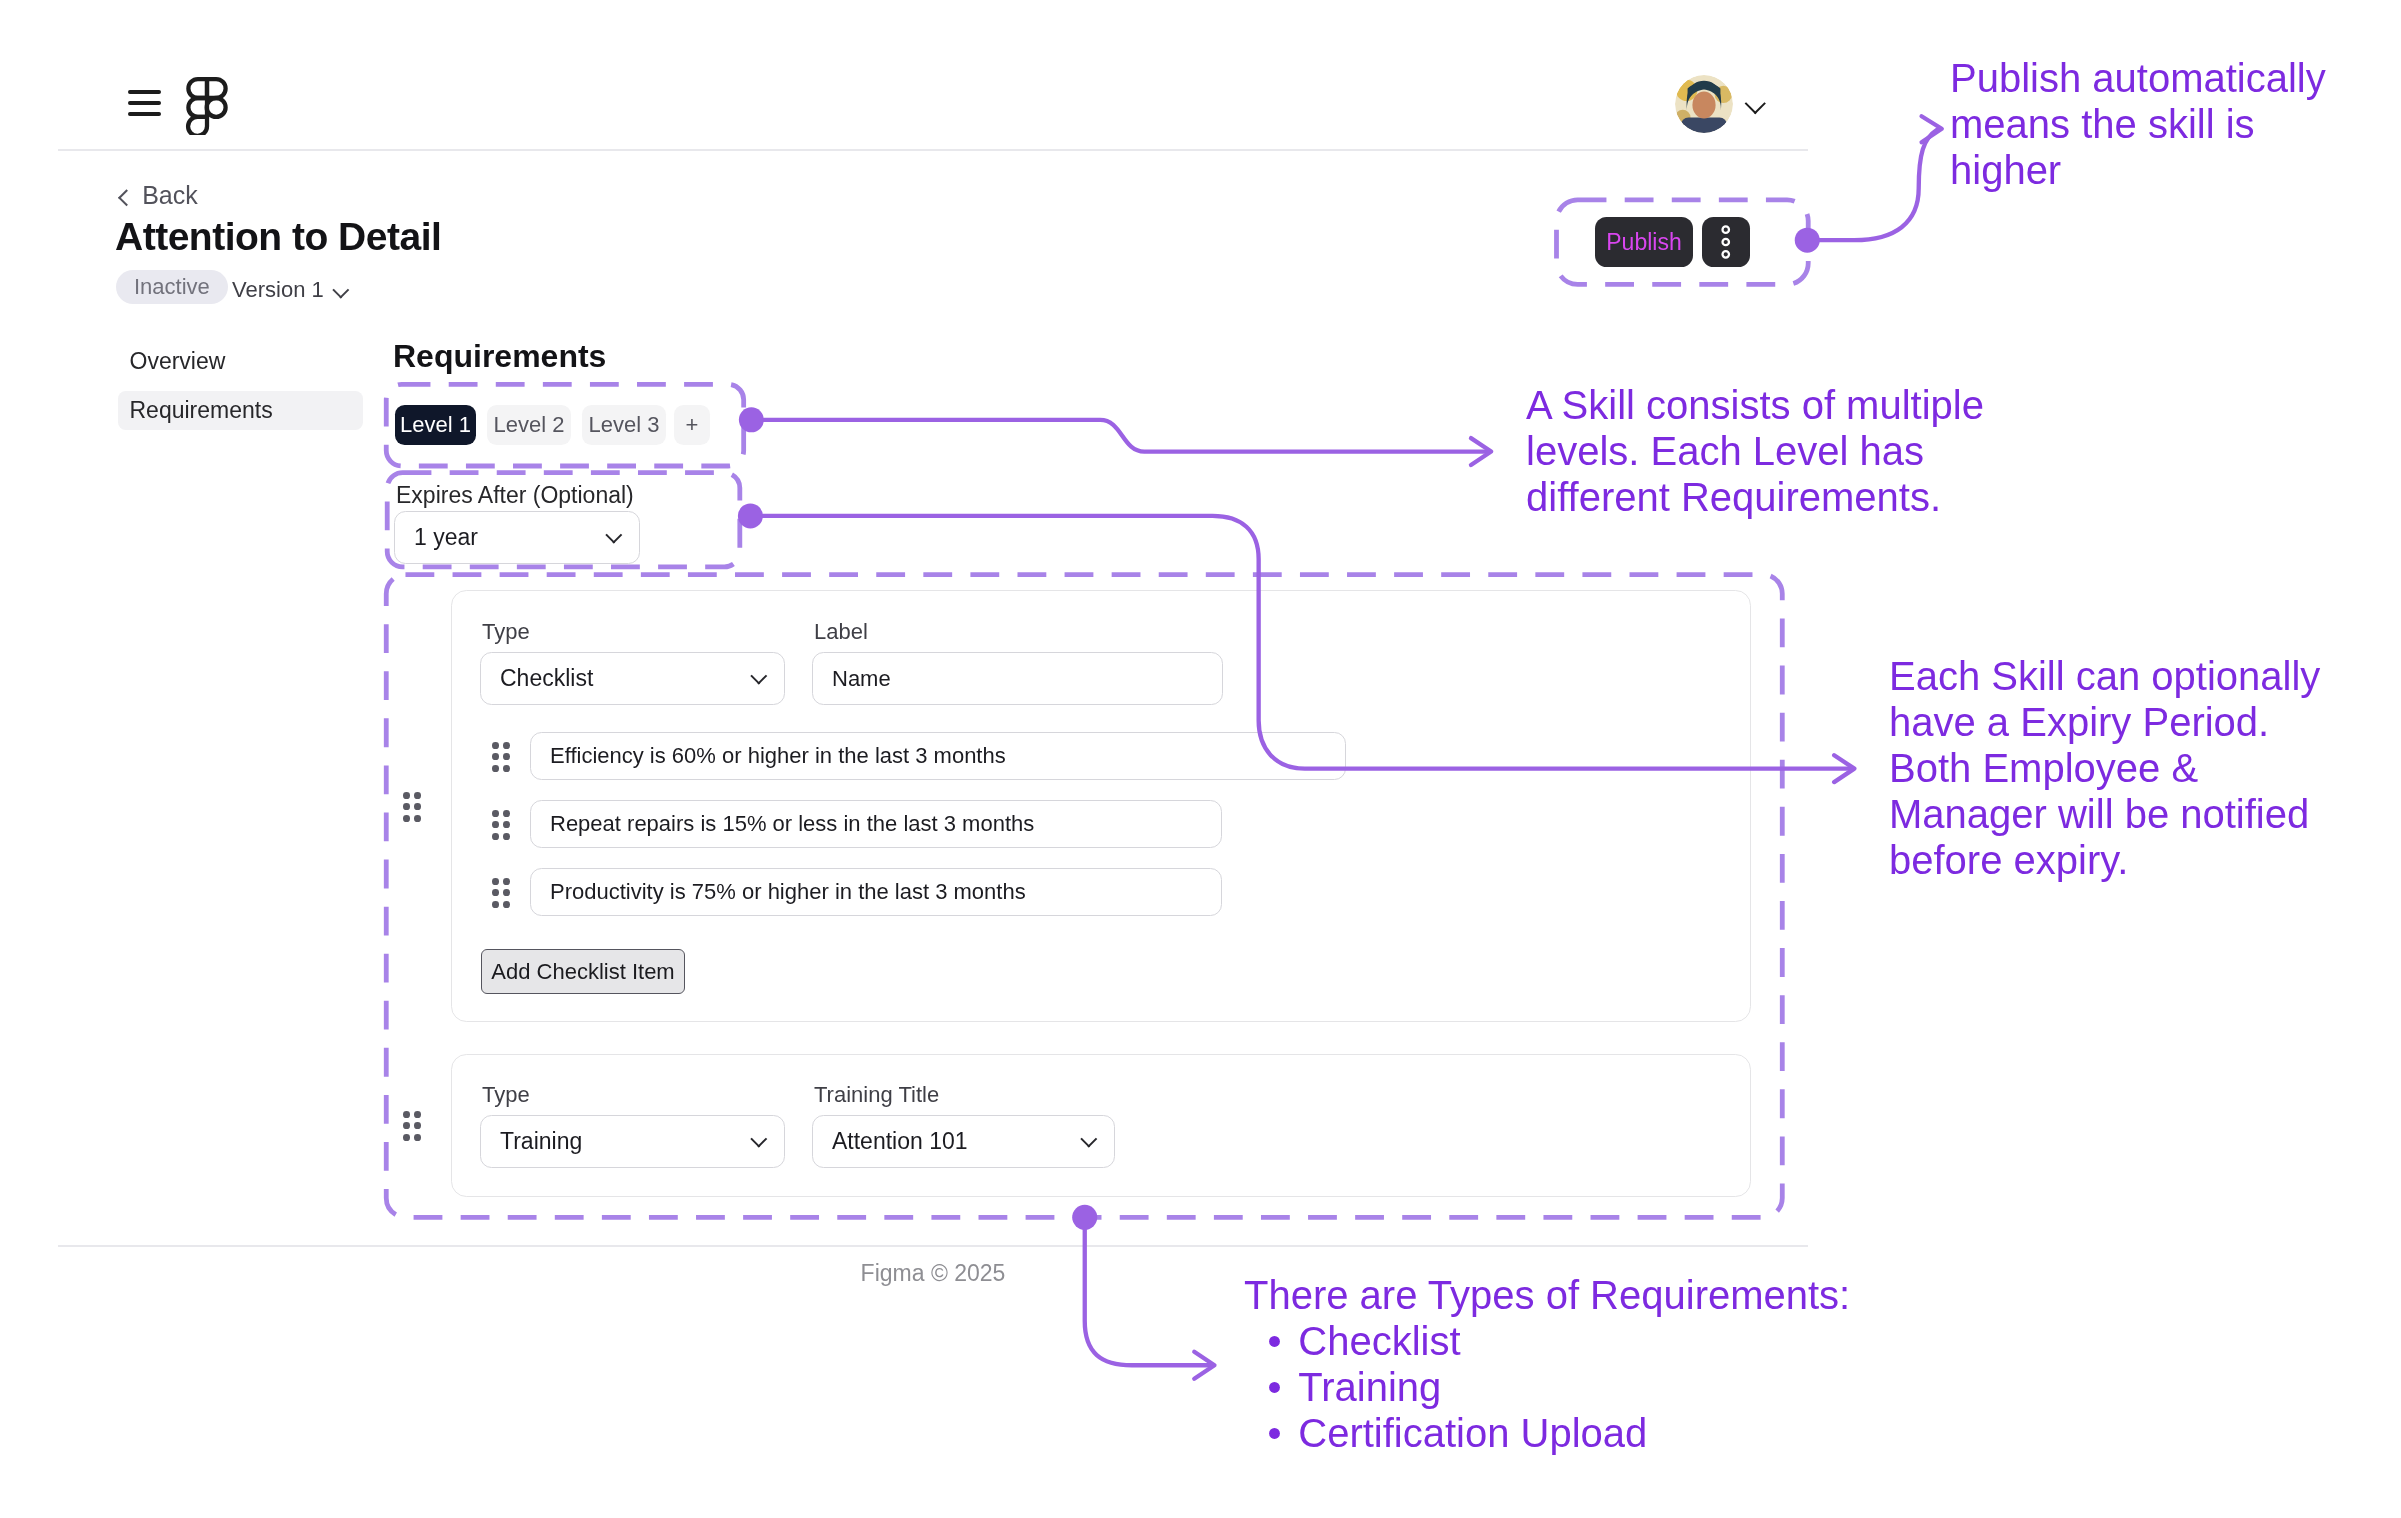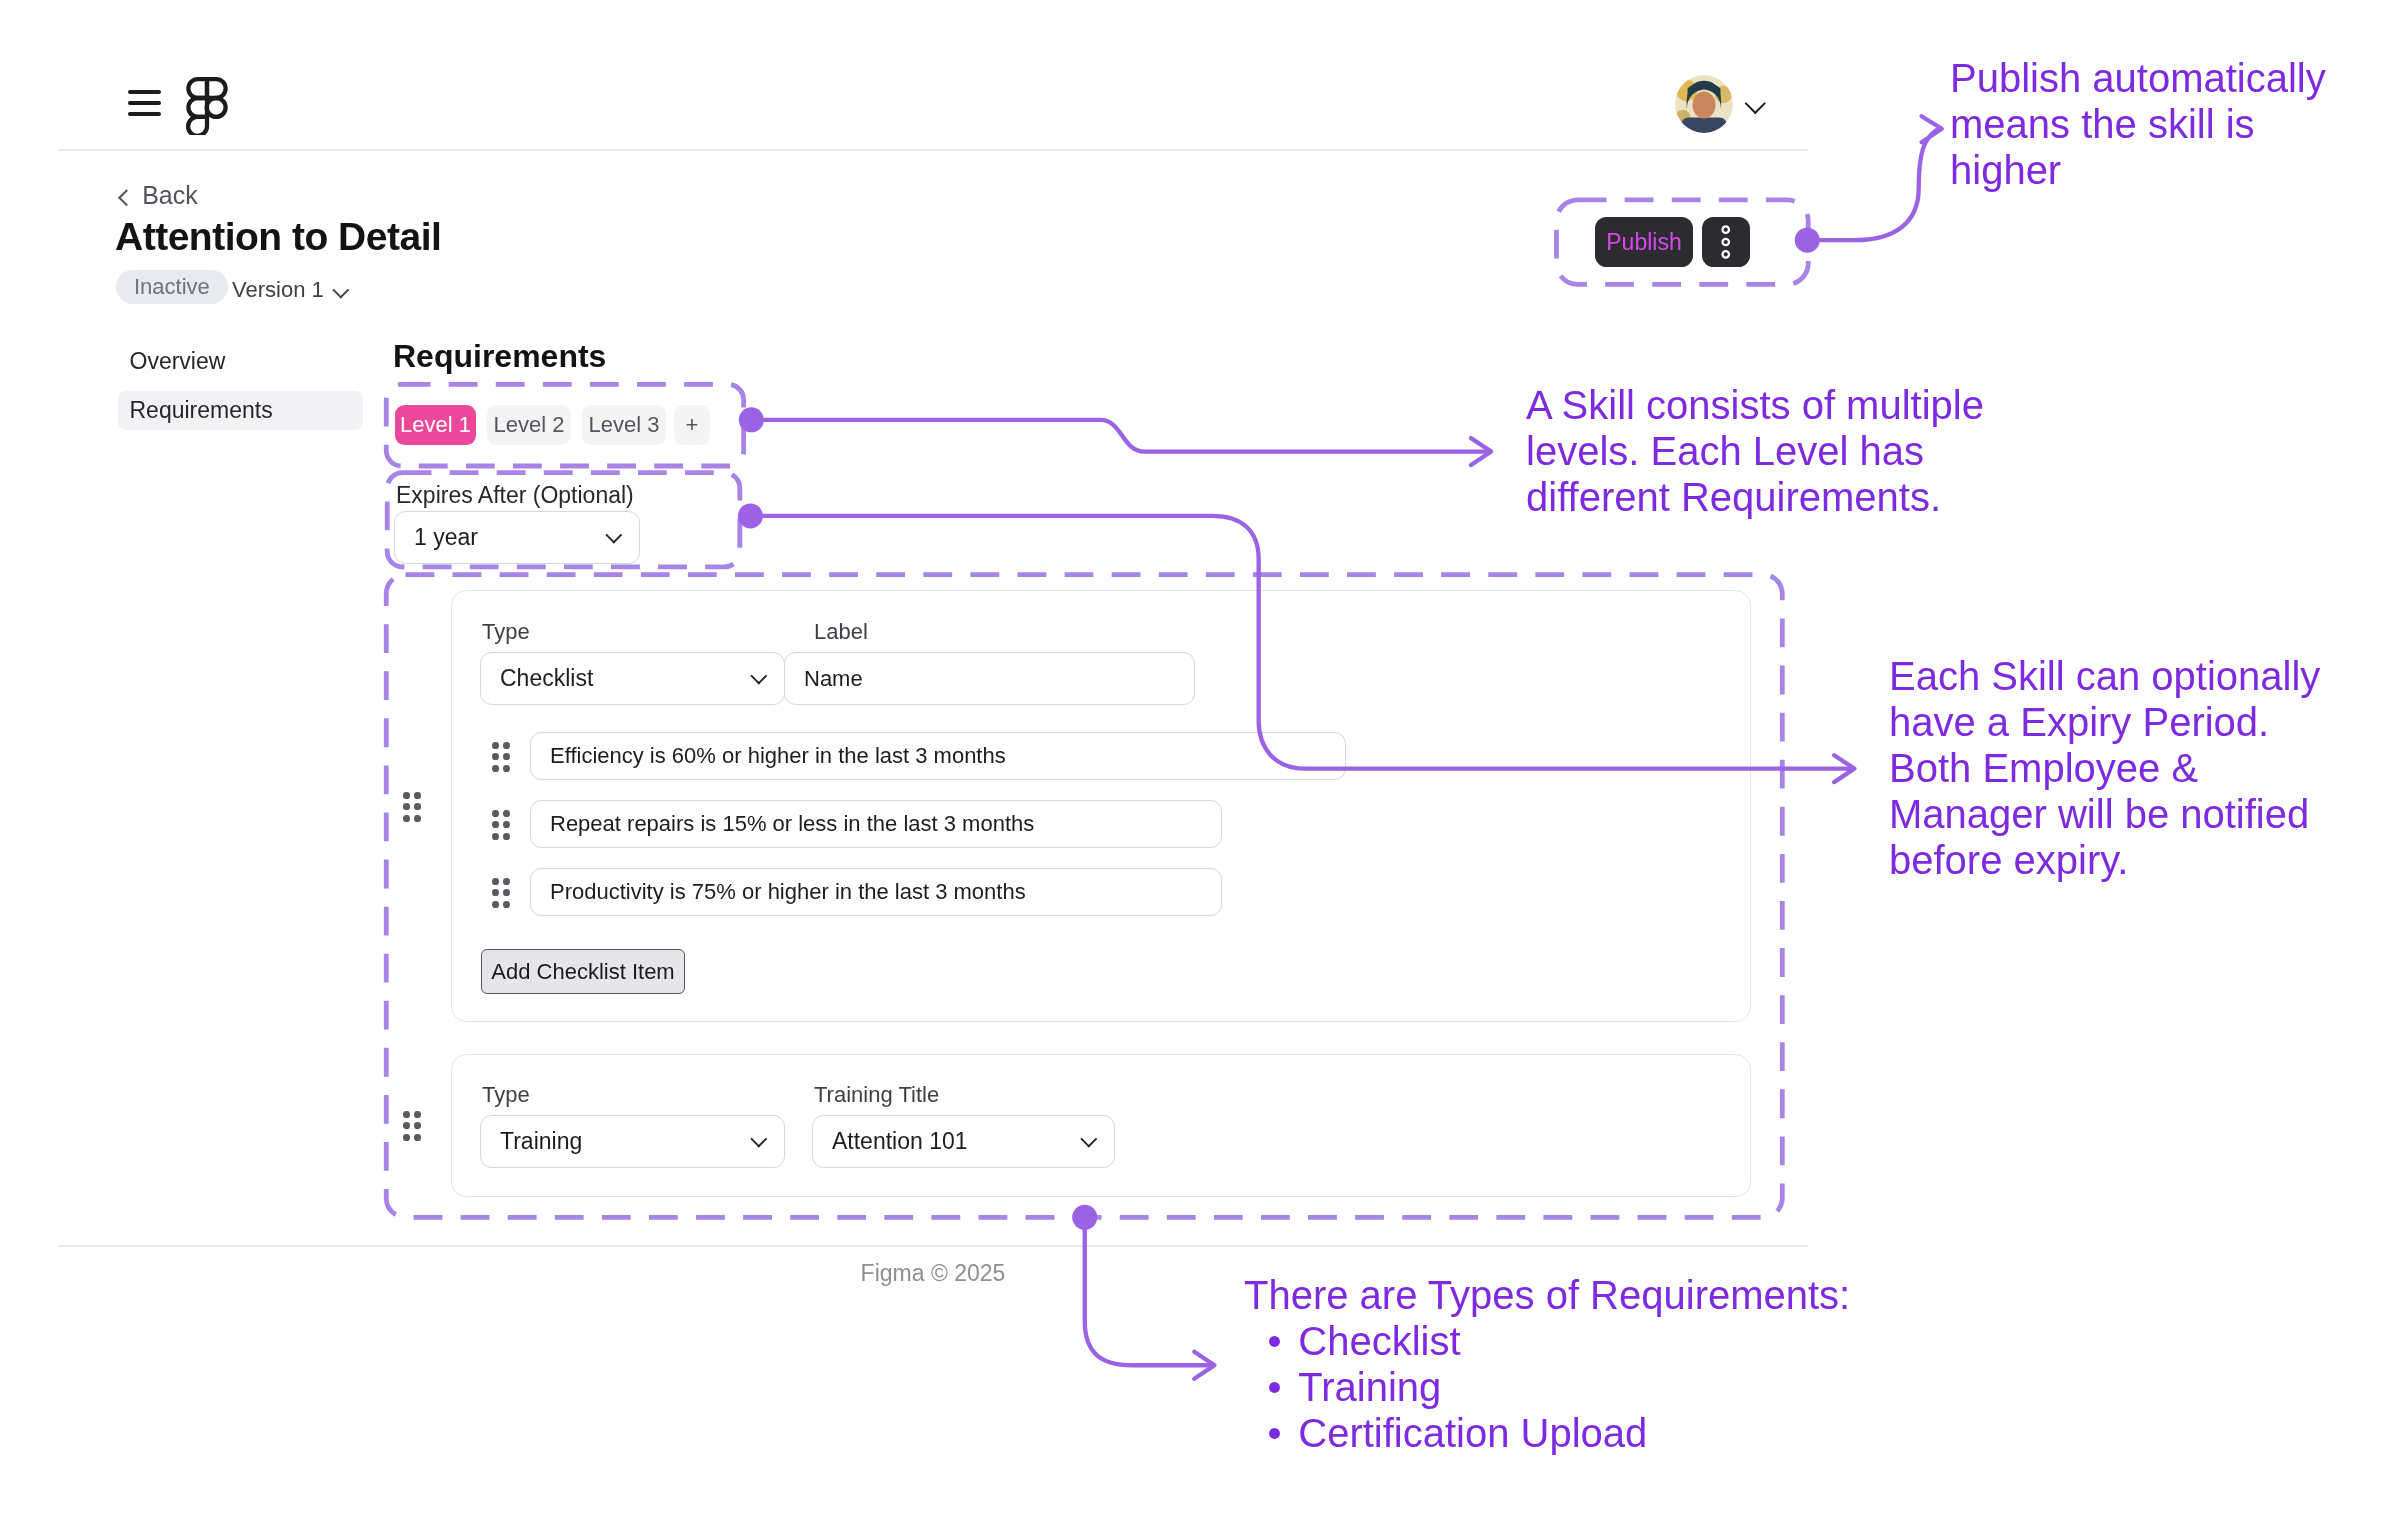--- a/index.html
+++ b/index.html
@@ -33,21 +33,21 @@
 
   
   .side-item{left:118px;width:245px;height:39px;display:flex;align-items:center;padding-left:11.5px;
              box-sizing:border-box;font-size:23px;color:#27272a;border-radius:7.7px;cursor:pointer;}
   .side-item.active{background:#f2f2f4;}
 
   
   .h2{left:393px;top:338px;font-size:32px;font-weight:700;color:#131316;}
   .tab{height:40px;border-radius:9.6px;display:flex;align-items:center;justify-content:center;
        font-size:22px;cursor:pointer;box-sizing:border-box;}
-  .tab.dark{background:#ec4899;color:#fff;}
+  .tab.dark{background:#0f172a;color:#fff;}
   .tab.light{background:#f4f4f5;color:#55555e;}
   .field-label{font-size:22px;color:#3f3f46;}
   .select{display:flex;align-items:center;justify-content:space-between;padding:0 19px;box-sizing:border-box;
           border:1.9px solid #d6d6db;border-radius:11.5px;background:#fff;font-size:23px;color:#1c1c21;cursor:pointer;}
   .tinput{border:1.9px solid #d6d6db;border-radius:11.5px;background:#fff;font-size:22px;color:#1c1c21;
           padding:0 19px;box-sizing:border-box;font-family:inherit;outline:none;}
   .card{background:#fff;border:1.9px solid #e5e5e7;border-radius:15.4px;}
   .grip{display:grid;grid-template-columns:repeat(2,6.7px);grid-auto-rows:6.7px;gap:4.8px;cursor:grab;}
   .grip i{width:6.7px;height:6.7px;border-radius:50%;background:#5a5a63;}
   .add-btn{left:481px;top:949px;width:204px;height:45px;background:#e6e6e8;border:1.9px solid #55555e;
@@ -155,21 +155,21 @@
       <i></i>
       <i></i>
     </div>
 
   <div class="abs field-label" style="left:482px;top:619px;">Type</div>
   <div class="abs select" style="left:480px;top:652px;width:305px;height:53px;">
     <span>Checklist</span>
     <span class="chev sm" style="color:#26262b;margin-top:-4.8px;"></span>
   </div>
   <div class="abs field-label" style="left:814px;top:619px;">Label</div>
-  <input class="abs tinput" style="left: 784px; top: 652px; width: 411px; height: 53px;" value="Name">
+  <input class="abs tinput" style="left: 812px; top: 652px; width: 411px; height: 53px;" value="Name">
 
   <div class="abs grip" style="left:492px;top:742px;">
       <i></i>
       <i></i>
       <i></i>
       <i></i>
       <i></i>
       <i></i>
     </div>
   <input class="abs tinput" style="left: 530px; top: 732px; width: 816px; height: 48px;" value="Efficiency is 60% or higher in the last 3 months">

